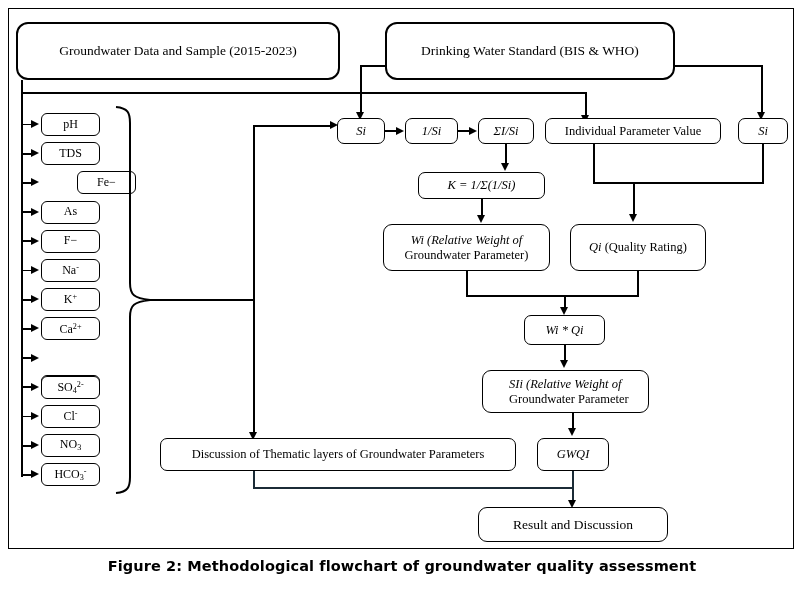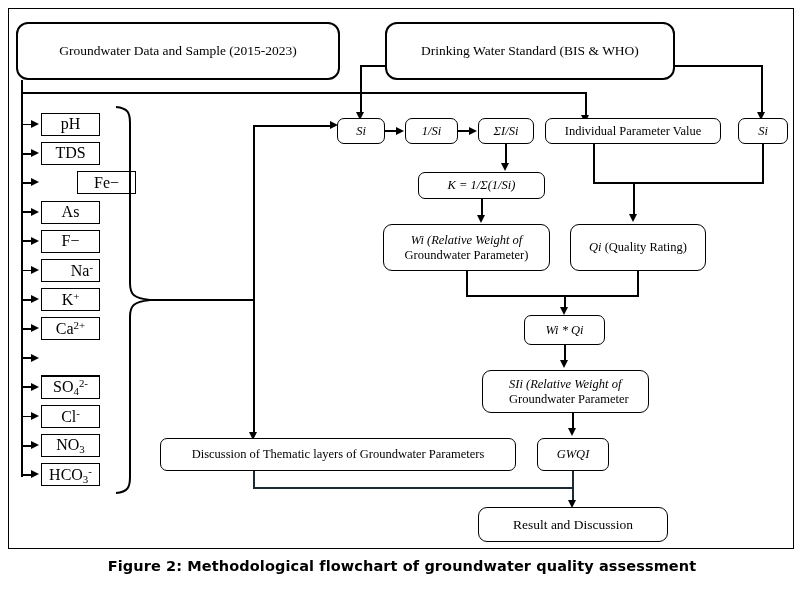--- a/index.html
+++ b/index.html
@@ -20,21 +20,21 @@
   .node{
     position:absolute;box-sizing:border-box;
     border:1.8px solid #000;background:#fff;
     display:flex;align-items:center;justify-content:center;
     text-align:center;line-height:1.15;
     font-size:13.5px;
   }
   .node.sharp{border-radius:12px;border-width:2px;}
   .node.round{border-radius:9px;}
   .node.small{font-size:12.5px;border-radius:7px;border-width:1.6px;}
-  .node.param{font-size:16px;border-radius:0;border-width:1.5px;}
+  .node.param{font-size:12px;border-radius:6px;border-width:1.5px;}
   .ital{font-style:italic;}
 
   .node .inner{padding:0 6px;}
 
   
   .ln{position:absolute;background:#000;}
   .ln.h{height:1.7px;}
   .ln.v{width:1.7px;}
   .ln.thin{background:#1b2b36;}
   .ln.h.thin{height:1.5px;}
@@ -96,21 +96,21 @@
       <div class="node param" style="left:41px;top:200.6px;width:59px;height:23px;">
         <span class="inner">As</span>
       </div>
       <div class="ln h" style="position:absolute;left:21px;top:240.45000000000002px;width:12px;"></div>
       <div class="arrow-r" style="left:31px;top:236.8px;"></div>
       <div class="node param" style="left:41px;top:229.8px;width:59px;height:23px;">
         <span class="inner">F−</span>
       </div>
       <div class="ln h" style="position:absolute;left:21px;top:269.65px;width:12px;"></div>
       <div class="arrow-r" style="left:31px;top:266px;"></div>
-      <div class="node param" style="left:41px;top:259px;width:59px;height:23px;justify-content:flex-end;">
+      <div class="node param" style="left:41px;top:259px;width:59px;height:23px;">
         <span class="inner">Na<sup>-</sup></span>
       </div>
       <div class="ln h" style="position:absolute;left:21px;top:298.84999999999997px;width:12px;"></div>
       <div class="arrow-r" style="left:31px;top:295.2px;"></div>
       <div class="node param" style="left:41px;top:288.2px;width:59px;height:23px;">
         <span class="inner">K<sup>+</sup></span>
       </div>
       <div class="ln h" style="position:absolute;left:21px;top:328.04999999999995px;width:12px;"></div>
       <div class="arrow-r" style="left:31px;top:324.4px;"></div>
       <div class="node param" style="left:41px;top:317.4px;width:59px;height:23px;">

